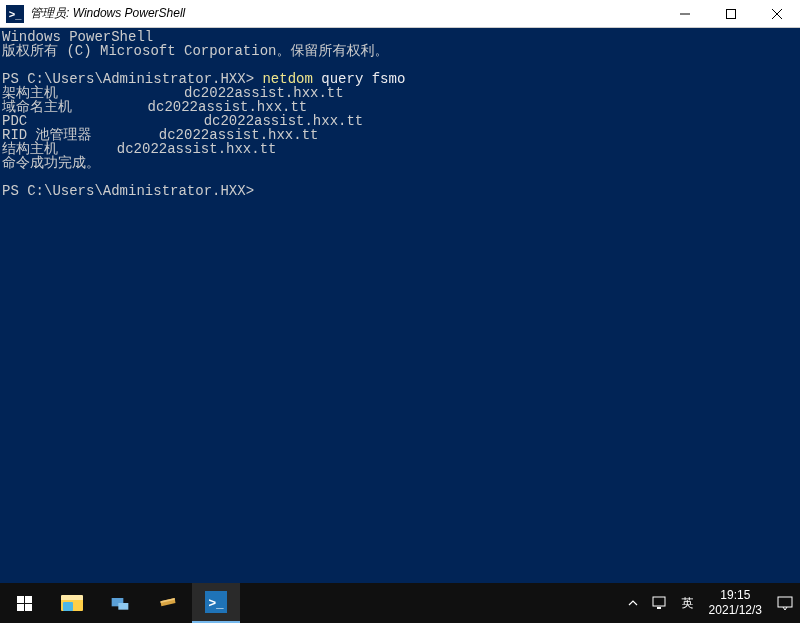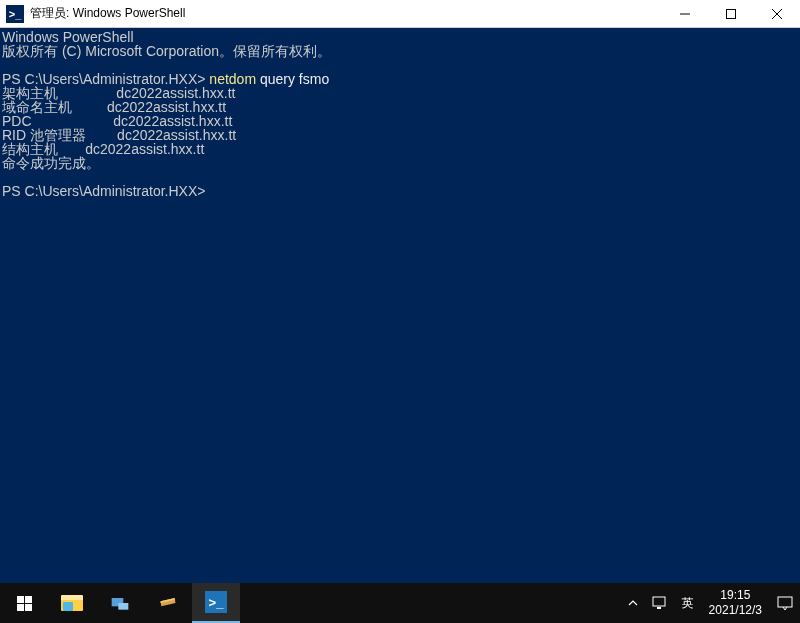--- a/index.html
+++ b/index.html
@@ -32,37 +32,37 @@
       height: 18px;
       margin: 0 4px 0 6px;
       background: #012456;
       display: flex;
       align-items: center;
       justify-content: center;
       color: #fff;
       font-size: 11px;
       font-weight: bold;
     }
-    .titlebar-title { flex: 1; padding-left: 2px; }
+    .titlebar-title { flex: 1; padding-left: 2px; font-style: italic; }
     .titlebar-controls { display: flex; }
     .titlebar-btn {
       width: 46px;
       height: 28px;
       display: flex;
       align-items: center;
       justify-content: center;
       font-size: 12px;
       color: #000;
     }
     .titlebar-btn svg { width: 10px; height: 10px; }
     .terminal {
       flex: 1;
       background: #012456;
       color: #ccc;
-      font-family: Liberation Sans, sans-serif;
+      font-family: Liberation Mono, monospace;
       font-size: 14px;
       line-height: 14px;
       padding: 2px;
       white-space: pre;
       overflow: hidden;
     }
     .cmd-yellow { color: #f0e68c; }
     .cmd-white { color: #eeedf0; }
     .taskbar {
       position: absolute;

